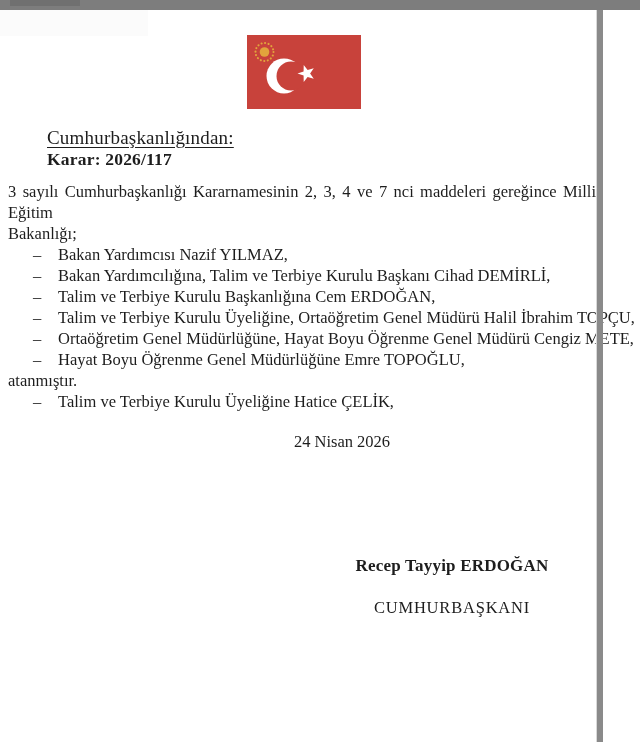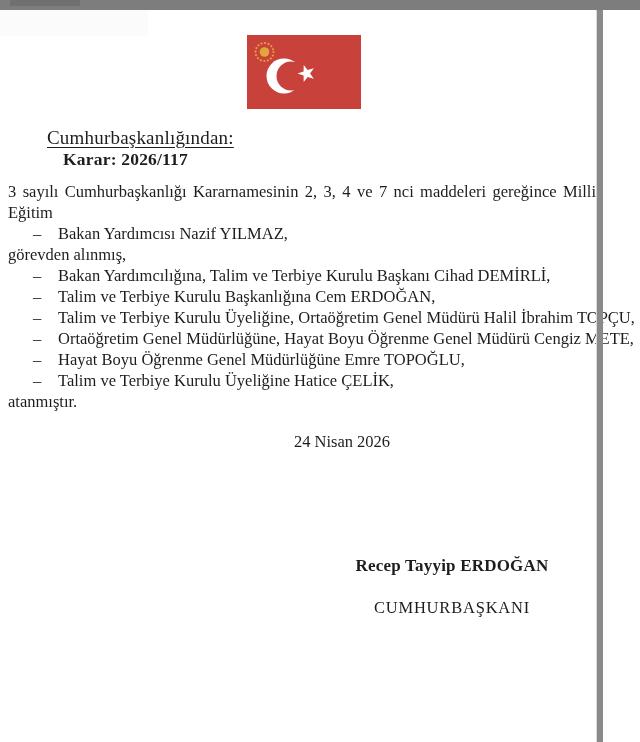--- a/index.html
+++ b/index.html
@@ -36,21 +36,21 @@
   .sun-ring{fill:none;stroke:var(--sun-gold,#E2A43C);stroke-width:2.1;stroke-linecap:round;stroke-dasharray:0.05 3.51;}
 
   
   .heading{
     position:absolute;left:47px;top:127px;
     font-size:19px;letter-spacing:0.2px;
     text-decoration:underline;text-underline-offset:3px;
   }
   .decision{
     position:absolute;left:47px;top:149px;
-    font-size:17.5px;font-weight:bold;letter-spacing:0.2px;margin-left:16px;
+    font-size:17.5px;font-weight:bold;letter-spacing:0.2px;
   }
   .body-lines{position:absolute;left:8px;top:181px;width:600px;}
   .bline{font-size:16.5px;line-height:21px;white-space:nowrap;}
   .bline.justified{white-space:normal;text-align:justify;text-align-last:justify;width:588px;}
   .dash{display:inline-block;margin-left:25px;width:25px;}
   .date-line{
     position:absolute;left:0;top:432px;width:608px;
     text-align:center;font-size:16.5px;padding-left:38px;
   }
   .signature{
@@ -80,29 +80,29 @@
       <circle class="sun-disc" cx="17.5" cy="17" r="4.8"></circle>
       <circle class="sun-ring" cx="17.5" cy="17" r="9"></circle>
     </svg>
   </div>
 
   <div class="heading">Cumhurbaşkanlığından:</div>
   <div class="decision">Karar: 2026/117</div>
 
   <div class="body-lines">
       <div class="bline justified">3 sayılı Cumhurbaşkanlığı Kararnamesinin 2, 3, 4 ve 7 nci maddeleri gereğince Milli Eğitim</div>
+      <div class="bline plain">Bakanlığı;</div>
       <div class="bline item"><span class="dash">–</span><span>Bakan Yardımcısı Nazif YILMAZ,</span></div>
-      <div class="bline plain">görevden alınmış,</div>
       <div class="bline item"><span class="dash">–</span><span>Bakan Yardımcılığına, Talim ve Terbiye Kurulu Başkanı Cihad DEMİRLİ,</span></div>
       <div class="bline item"><span class="dash">–</span><span>Talim ve Terbiye Kurulu Başkanlığına Cem ERDOĞAN,</span></div>
       <div class="bline item"><span class="dash">–</span><span>Talim ve Terbiye Kurulu Üyeliğine, Ortaöğretim Genel Müdürü Halil İbrahim TOPÇU,</span></div>
       <div class="bline item"><span class="dash">–</span><span>Ortaöğretim Genel Müdürlüğüne, Hayat Boyu Öğrenme Genel Müdürü Cengiz METE,</span></div>
       <div class="bline item"><span class="dash">–</span><span>Hayat Boyu Öğrenme Genel Müdürlüğüne Emre TOPOĞLU,</span></div>
+      <div class="bline plain">atanmıştır.</div>
       <div class="bline item"><span class="dash">–</span><span>Talim ve Terbiye Kurulu Üyeliğine Hatice ÇELİK,</span></div>
-      <div class="bline plain">atanmıştır.</div>
     </div>
 
   <div class="date-line">24 Nisan 2026</div>
 
   <div class="signature">
     <div class="sig-name">Recep Tayyip ERDOĞAN</div>
     <div class="sig-title">CUMHURBAŞKANI</div>
   </div>
 
 </div>

